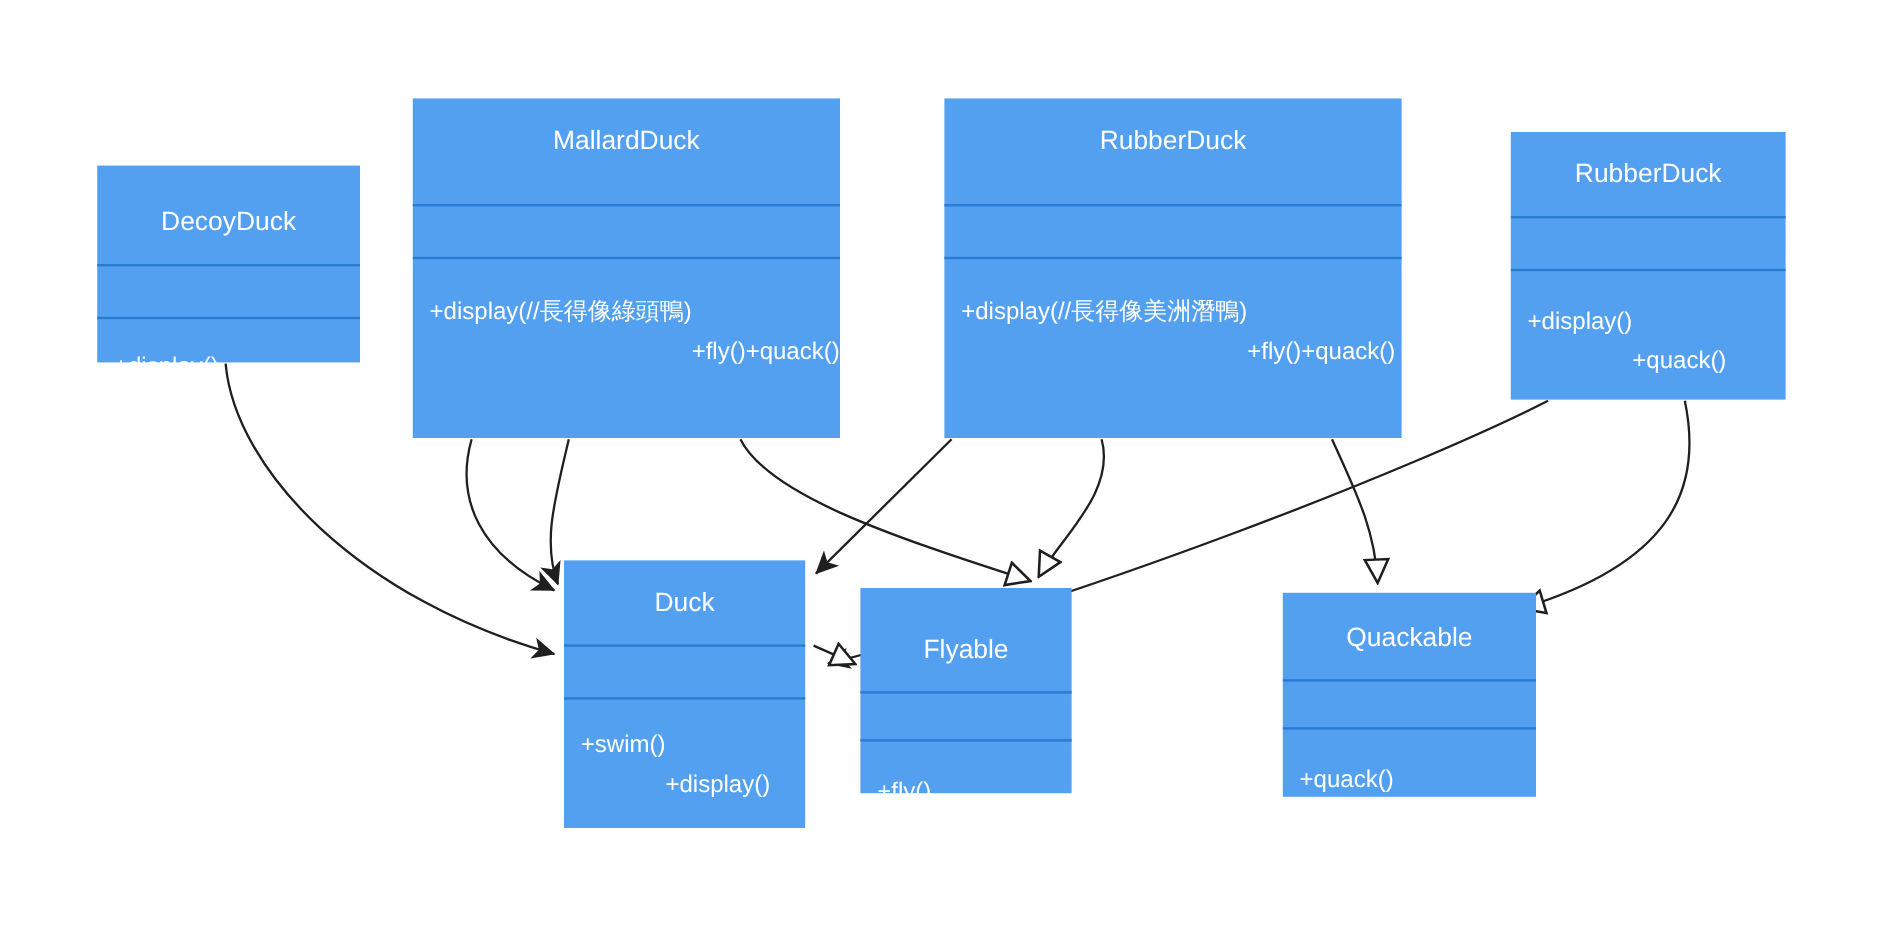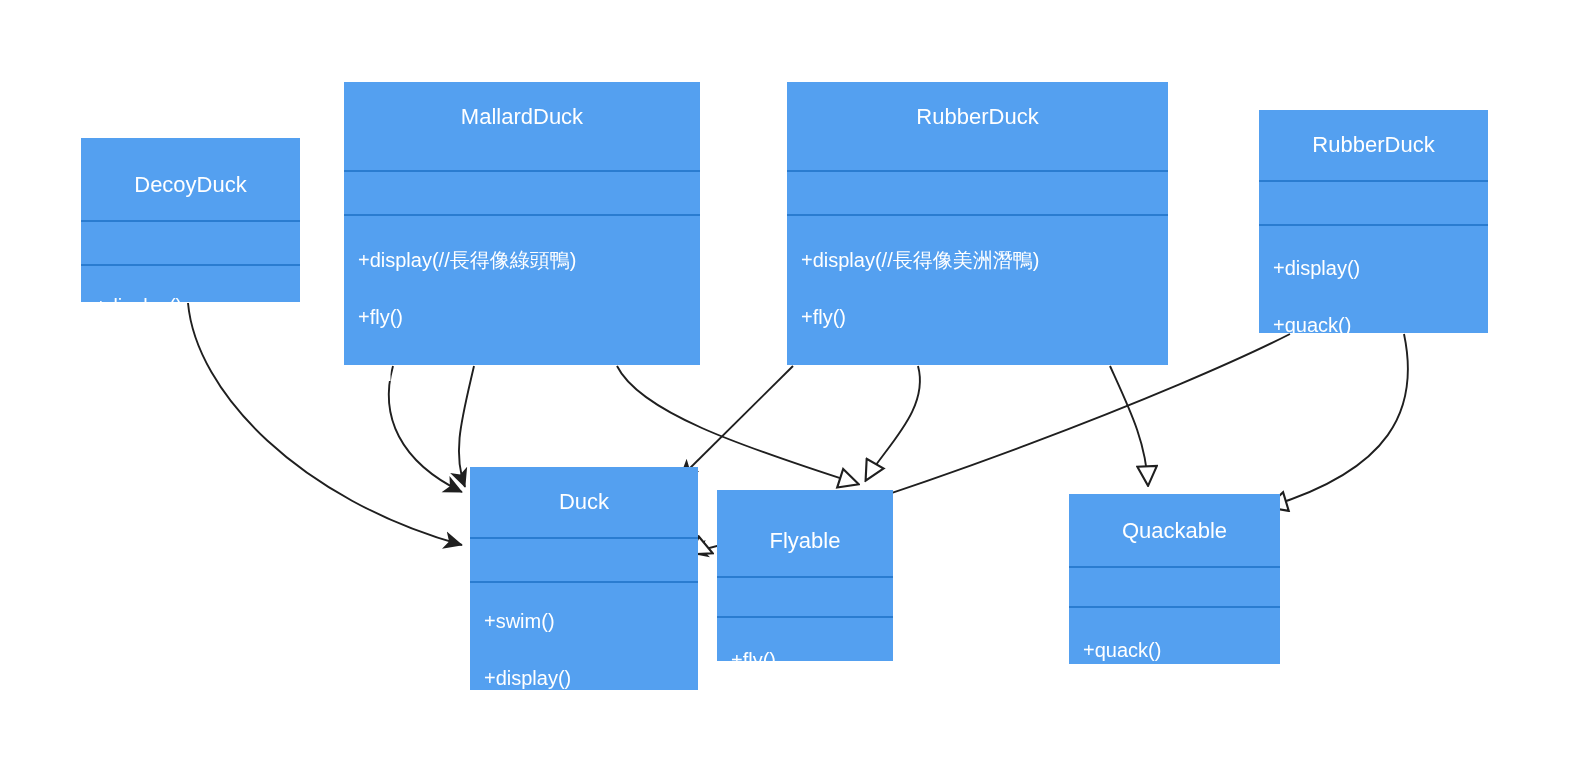--- a/index.html
+++ b/index.html
@@ -48,21 +48,21 @@
     width: 100%;
     flex: none;
   }
   .uml-attrs {
     flex: none;
   }
   .uml-methods {
     flex: 1 1 auto;
     padding-left: 14px;
     display: flex;
-    flex-direction: column;
+    flex-direction: row;
     justify-content: flex-start;
   }
   .uml-method {
     color: #ffffff;
     font-size: 20px;
     line-height: 1.2;
     white-space: nowrap;
   }
 </style>
 </head>
@@ -142,21 +142,21 @@
       <div class="uml-name" style="padding-top: 22px; margin-top: 0px; flex: 0 0 auto;">RubberDuck</div>
       <div style="flex: 0 0 auto; height: 22px;"></div>
       <div class="uml-sep" style="margin-top: 0px;"></div>
       <div class="uml-attrs" style="height: 42px;"></div>
       <div class="uml-sep"></div>
       <div class="uml-methods" style="padding-top: 30px;">
         <div class="uml-method">+display()</div>
         <div class="uml-method" style="margin-top: 33px;">+quack()</div>
       </div>
     </div>
-    <div class="uml-class" style="left: 470px; top: 467px; width: 228px; height: 223px;">
+    <div class="uml-class" style="left: 470px; top: 467px; width: 201px; height: 223px;">
       <div class="uml-name" style="padding-top: 22px; margin-top: 0px; flex: 0 0 auto;">Duck</div>
       <div style="flex: 0 0 auto; height: 22px;"></div>
       <div class="uml-sep" style="margin-top: 0px;"></div>
       <div class="uml-attrs" style="height: 42px;"></div>
       <div class="uml-sep"></div>
       <div class="uml-methods" style="padding-top: 26px;">
         <div class="uml-method">+swim()</div>
         <div class="uml-method" style="margin-top: 33px;">+display()</div>
       </div>
     </div>

